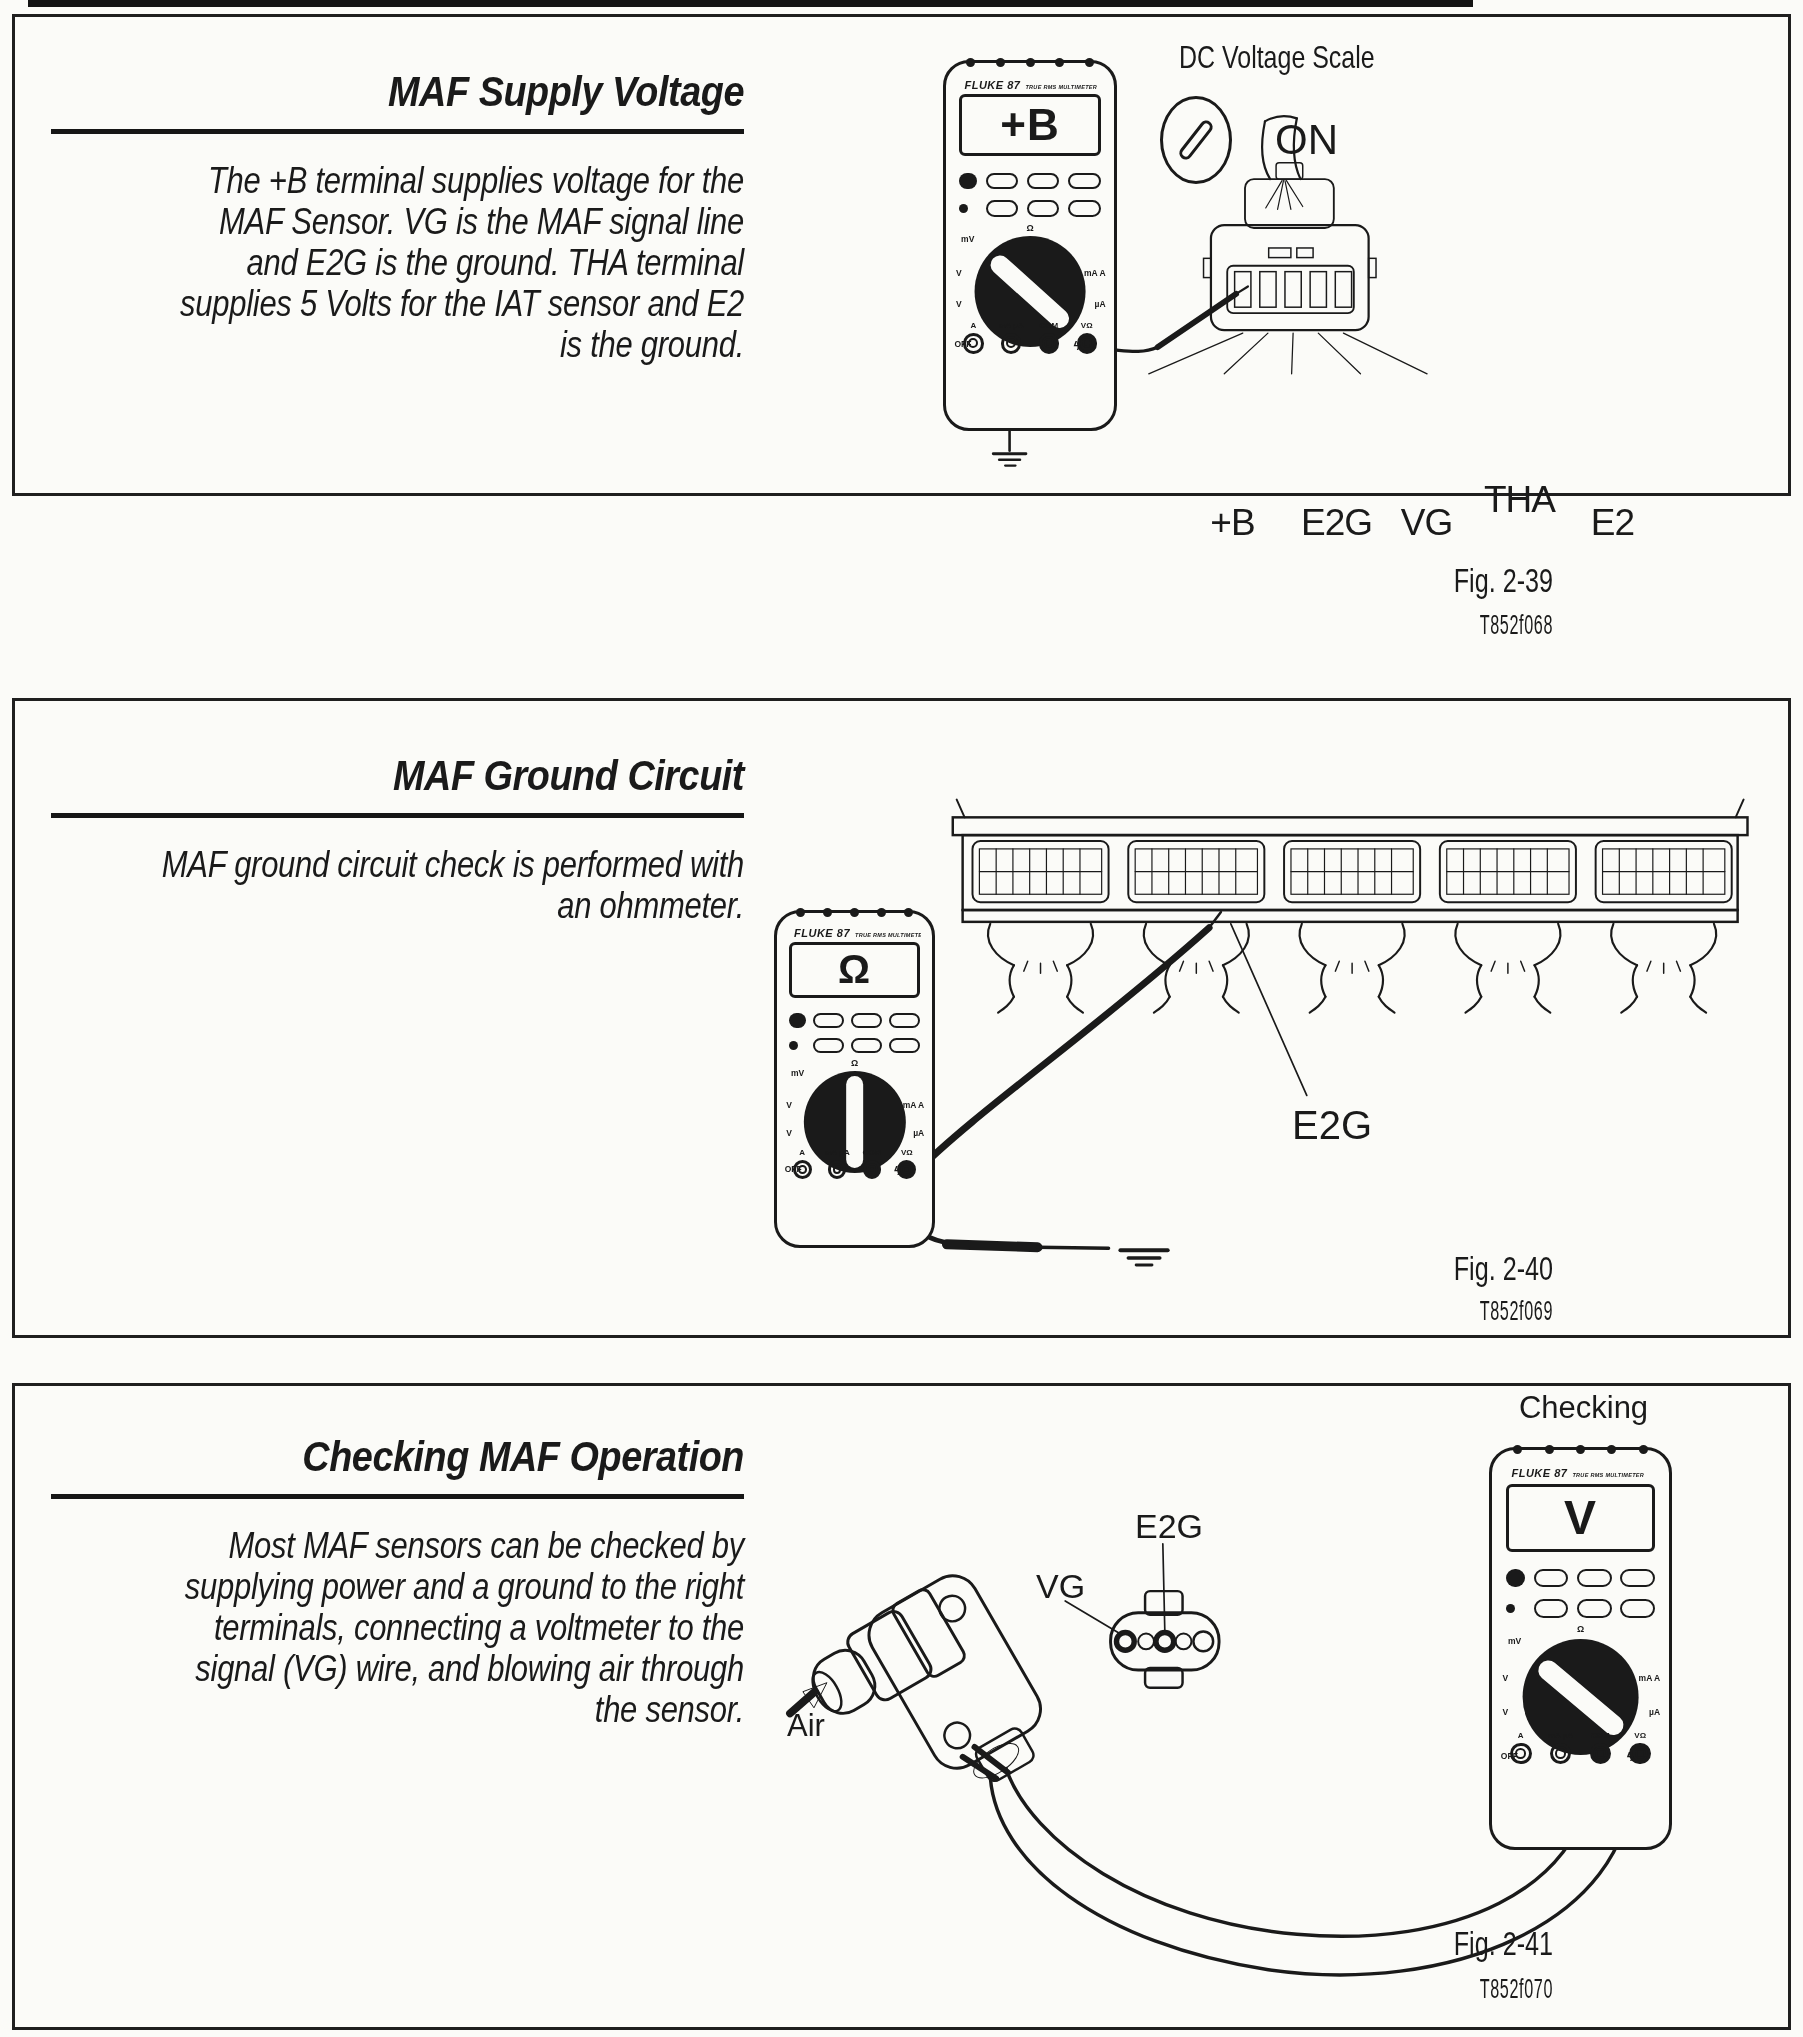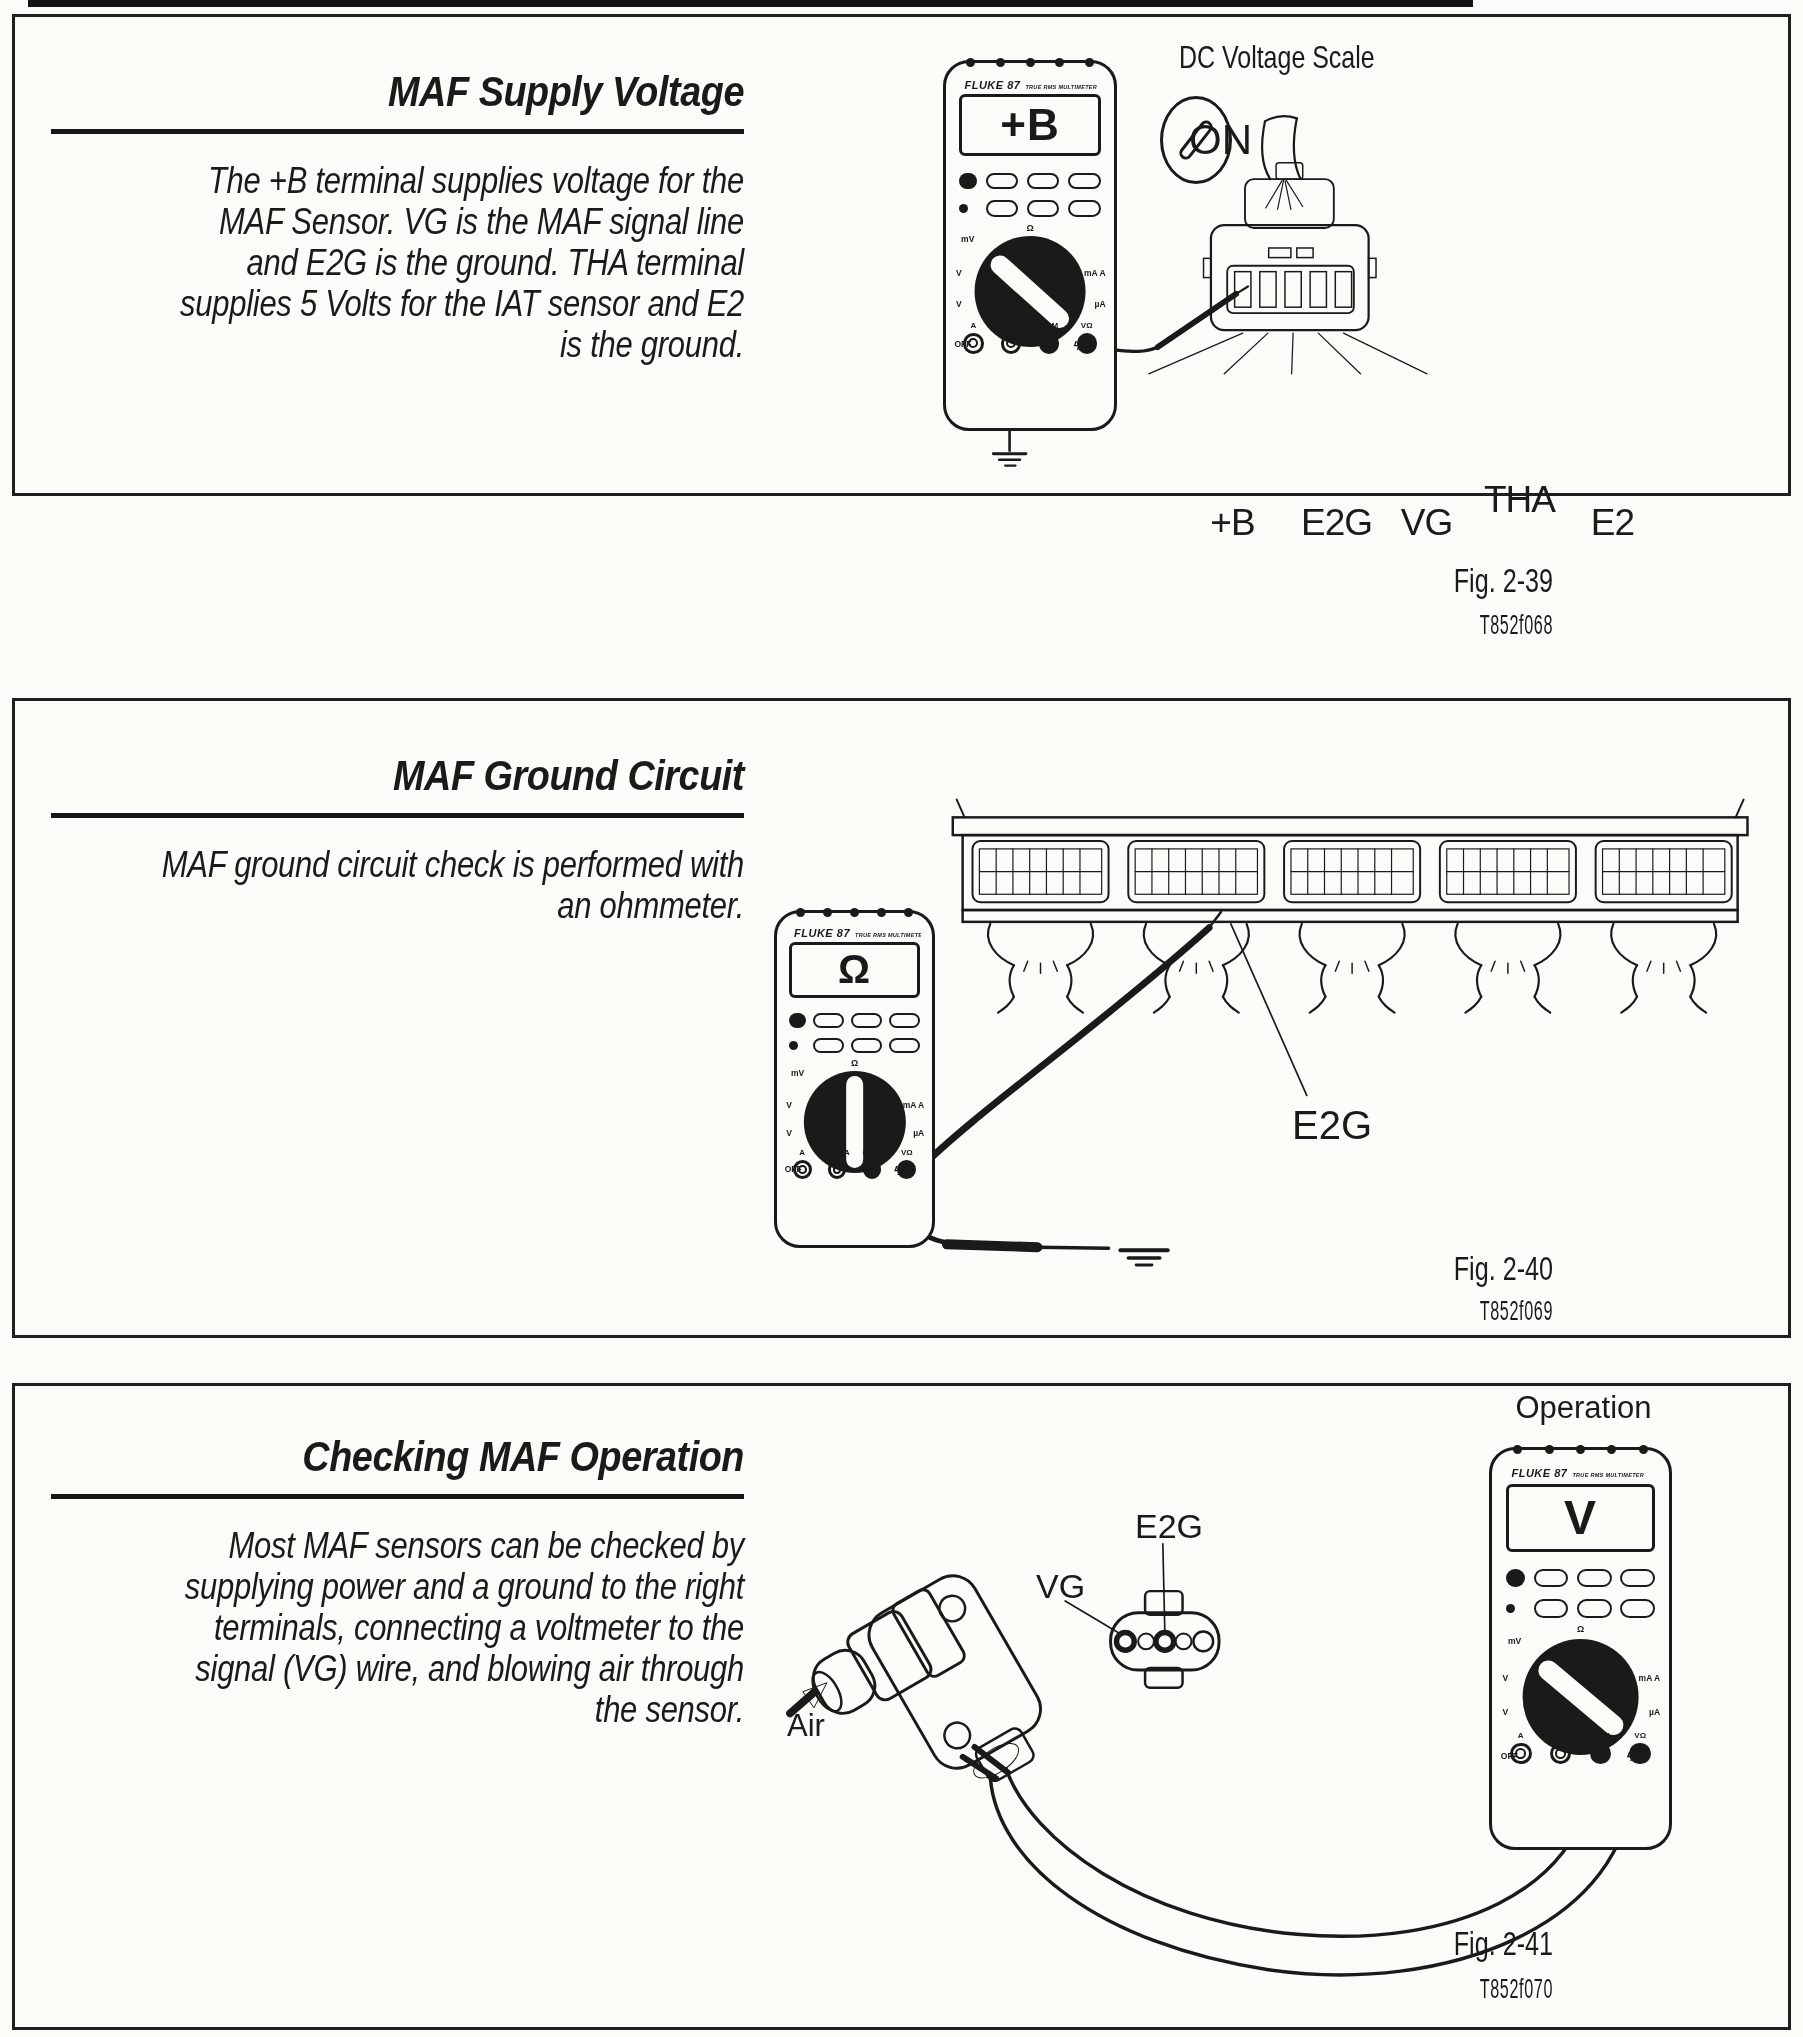--- a/index.html
+++ b/index.html
@@ -192,21 +192,21 @@
           <span class="jc fill"></span>
         </div>
     </div>
     <span class="m-bolt">ϟ</span>
   </div>
 
   <div class="lbl" style="left:1164px;top:24px;font:400 32px/1 var(--sans);transform:scaleX(.78);transform-origin:0 0">DC Voltage Scale</div>
   <div class="onknob" style="left:1145px;top:79px;width:72px;height:88px">
       <i></i>
     </div>
-  <div class="lbl" style="left:1174px;top:102px;font:400 42px/1 var(--sans)">ON</div>
+  <div class="lbl" style="left:1260px;top:102px;font:400 42px/1 var(--sans)">ON</div>
 
   <div class="term" style="left:1163px;top:487px">+B</div>
   <div class="term" style="left:1267px;top:487px">E2G</div>
   <div class="term" style="left:1357px;top:487px">VG</div>
   <div class="term" style="left:1450px;top:464px">THA</div>
   <div class="term" style="left:1543px;top:487px">E2</div>
 
   <div class="fig" style="top:546px">Fig. 2-39</div>
   <div class="figcode" style="top:595px">T852f068</div>
 </section>
@@ -448,21 +448,21 @@
           <span class="jc fill"></span>
         </div>
       <div class="jack">
           <span class="jlab">VΩ</span>
           <span class="jc fill"></span>
         </div>
     </div>
     <span class="m-bolt">ϟ</span>
   </div>
 
-  <div class="lbl" style="left:1489px;top:6px;width:159px;text-align:center;font:400 31px/1 var(--sans)">Operation</div>
+  <div class="lbl" style="left:1489px;top:6px;width:159px;text-align:center;font:400 31px/1 var(--sans)">Checking</div>
   <div class="lbl" style="left:1120px;top:123px;font:400 34px/1 var(--sans)">E2G</div>
   <div class="lbl" style="left:1021px;top:183px;font:400 34px/1 var(--sans)">VG</div>
   <div class="lbl" style="left:772px;top:324px;font:400 31px/1 var(--sans)">Air</div>
 
   <div class="fig" style="top:540px">Fig. 2-41</div>
   <div class="figcode" style="top:590px">T852f070</div>
 </section>
 
 
 </body></html>

